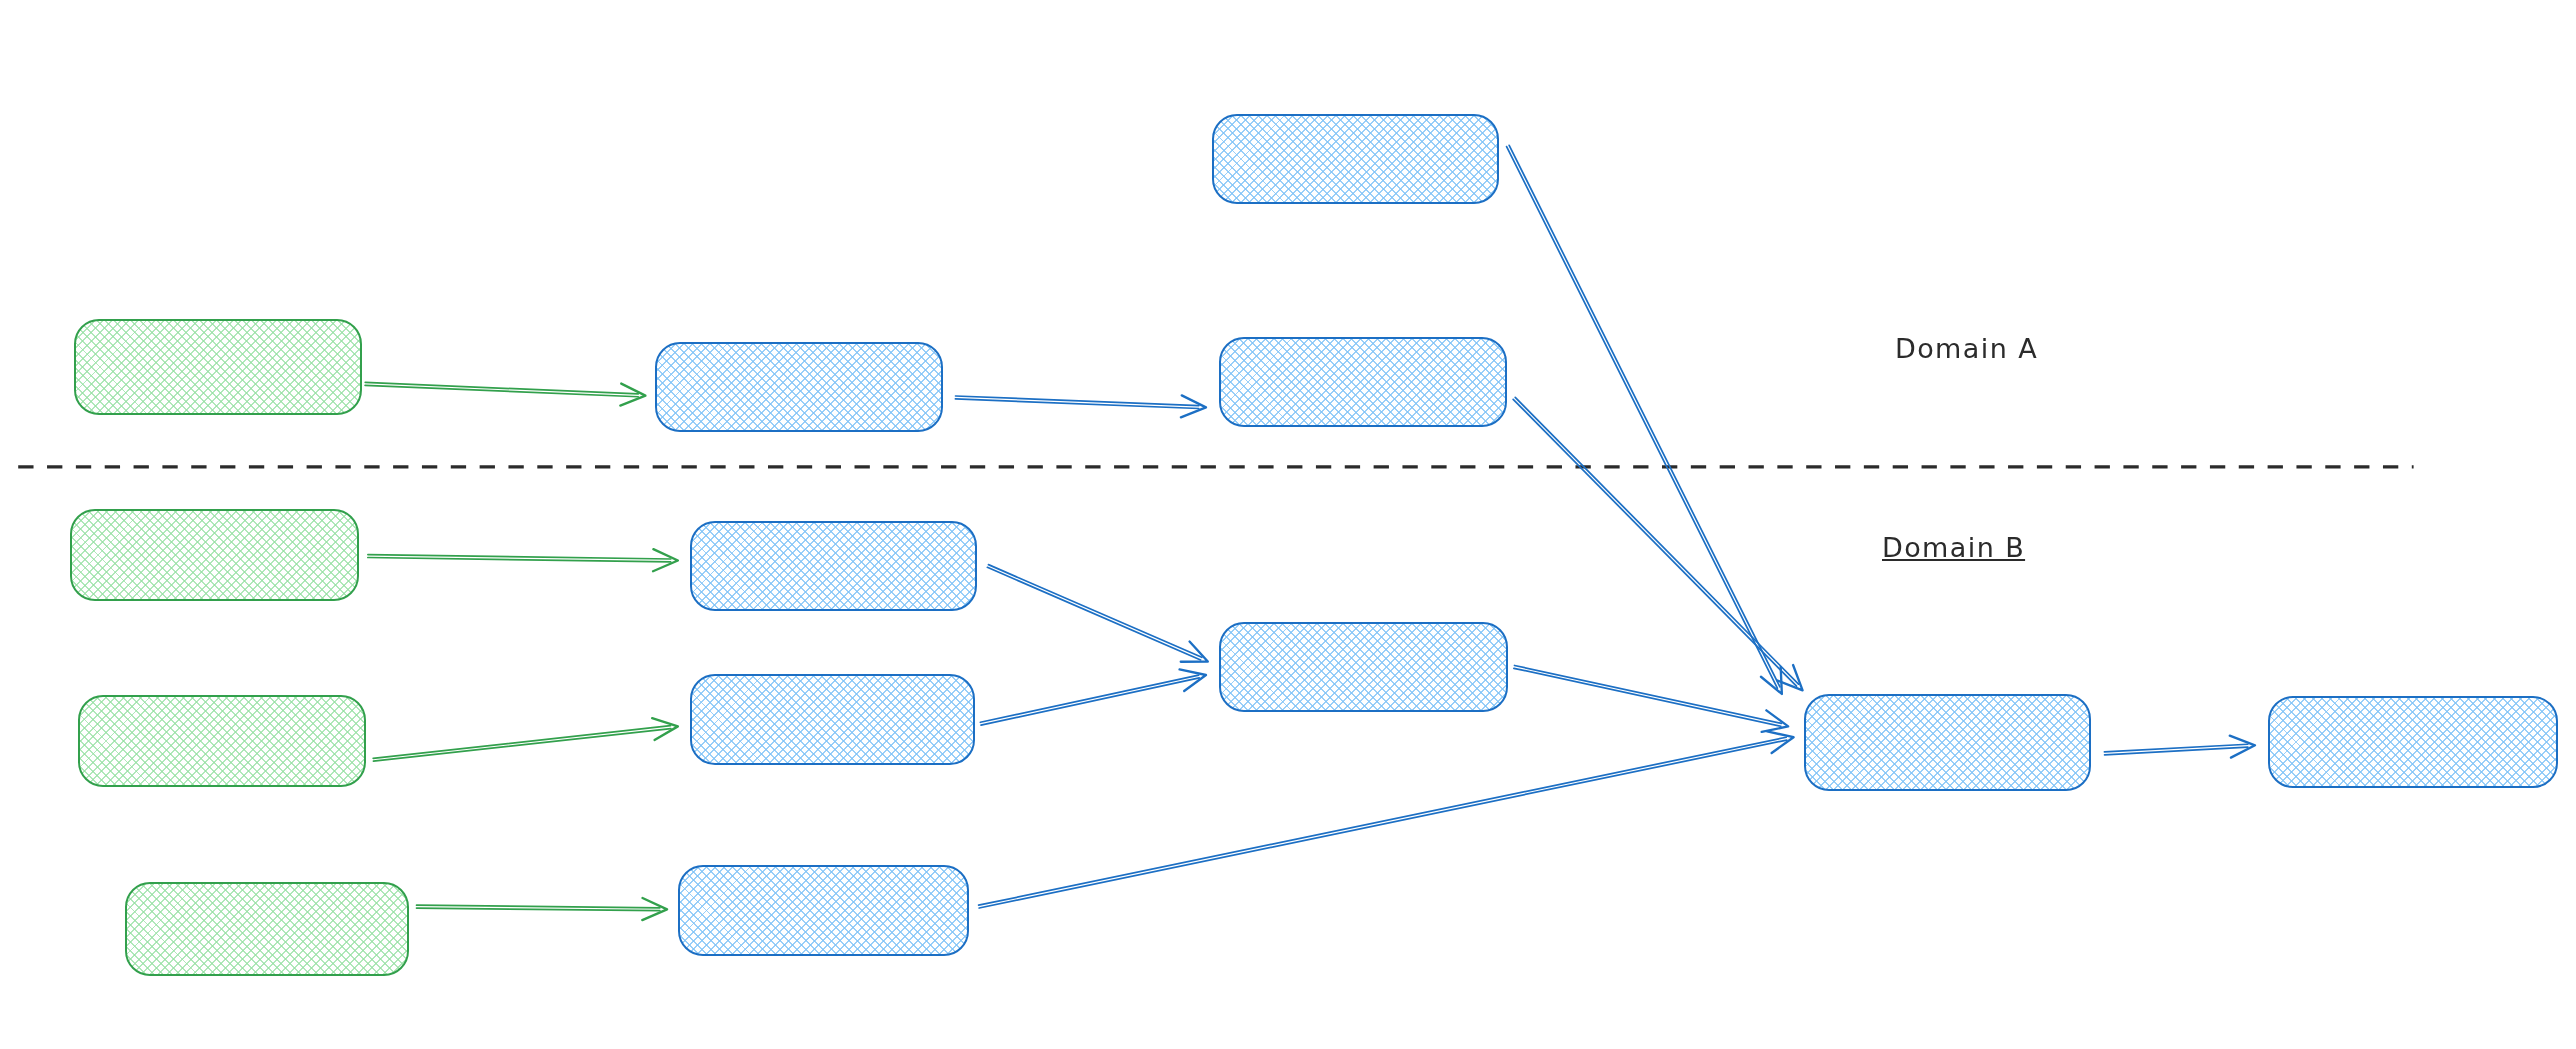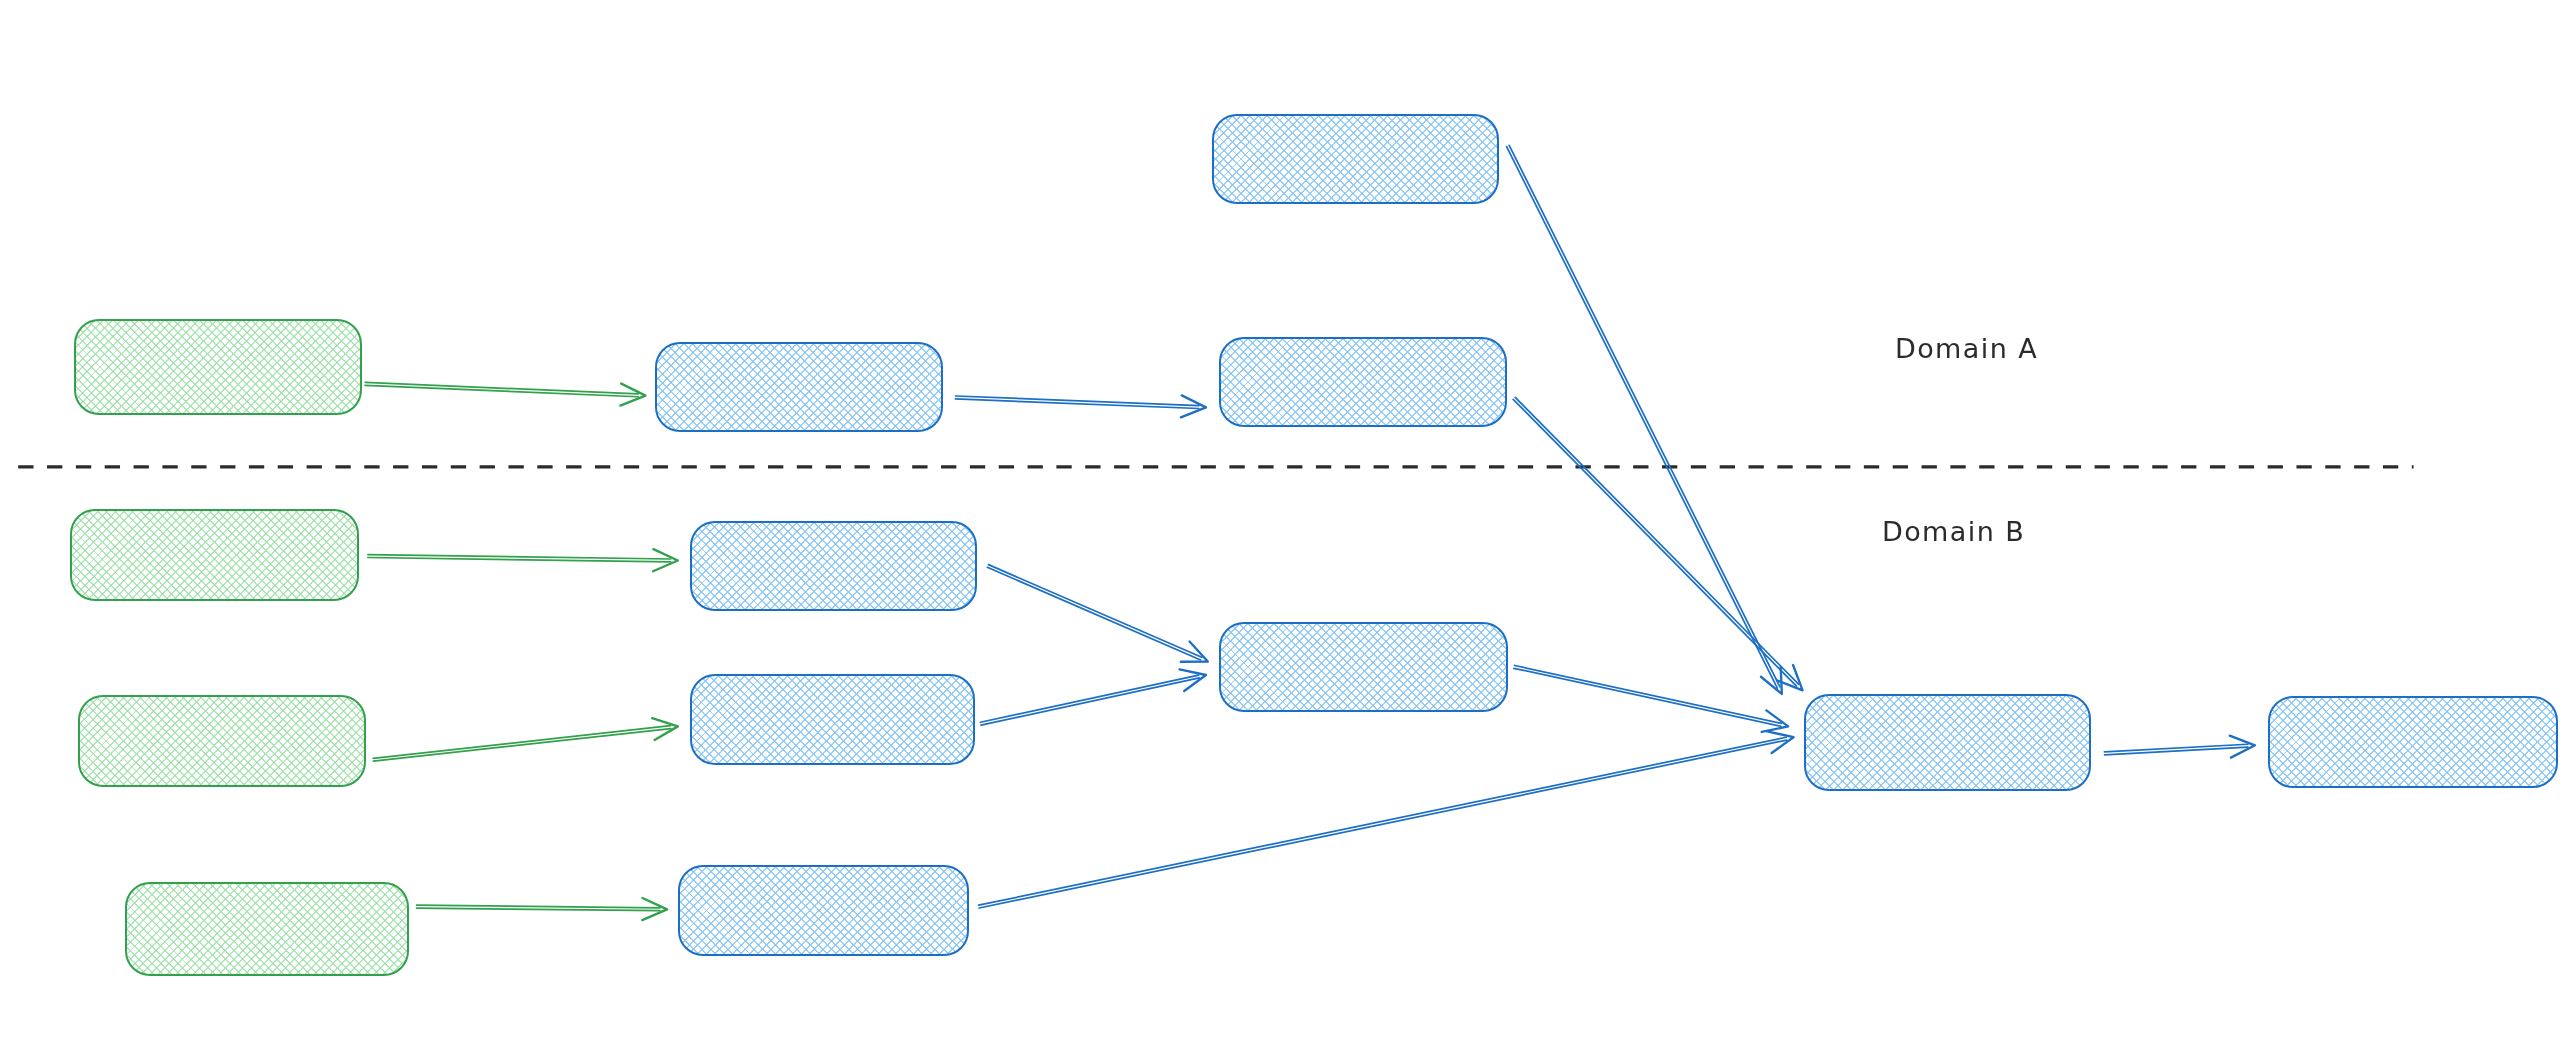--- a/index.html
+++ b/index.html
@@ -103,21 +103,21 @@
         <path d="M 1085.6742267987358 1004.4335160960488 L 1981.84180727898 818.0623821023697" stroke="#1c6fc4" stroke-width="1.9" stroke-linecap="round" fill="none"></path>
         <path d="M 1965.671843130008 835.5539392533146 L 1990 818 L 1960.6904395746774 811.6008072638526" stroke="#1c6fc4" stroke-width="2.6" stroke-linecap="round" stroke-linejoin="round" fill="none"></path>
       </g>
       <g>
         <path d="M 2335.086102598626 837.5976815522844 L 2494.097694837204 829.0281945454149" stroke="#1c6fc4" stroke-width="1.9" stroke-linecap="round" fill="none"></path>
         <path d="M 2334.913897401374 834.4023184477156 L 2493.925489639952 825.8328314408461" stroke="#1c6fc4" stroke-width="1.9" stroke-linecap="round" fill="none"></path>
         <path d="M 2475.3053227330033 840.6892003276633 L 2502 827 L 2473.9887264345516 816.2590245674984" stroke="#1c6fc4" stroke-width="2.6" stroke-linecap="round" stroke-linejoin="round" fill="none"></path>
       </g>
     </svg>
   <div class="label" style="left: 1895px; top: 333px;">Domain A</div>
-  <div class="label" style="left: 1882px; top: 516px;">Domain B</div>
+  <div class="label" style="left: 1882px; top: 532px; text-decoration: underline;">Domain B</div>
 <div class="node blue" style="left: 1212px; top: 114px; width: 287px; height: 90px;"></div>
     <div class="node green" style="left: 74px; top: 319px; width: 288px; height: 96px;"></div>
     <div class="node blue" style="left: 655px; top: 342px; width: 288px; height: 90px;"></div>
     <div class="node blue" style="left: 1219px; top: 337px; width: 288px; height: 90px;"></div>
     <div class="node green" style="left: 70px; top: 509px; width: 289px; height: 92px;"></div>
     <div class="node blue" style="left: 690px; top: 521px; width: 287px; height: 90px;"></div>
     <div class="node green" style="left: 78px; top: 695px; width: 288px; height: 92px;"></div>
     <div class="node blue" style="left: 690px; top: 674px; width: 285px; height: 91px;"></div>
     <div class="node blue" style="left: 1219px; top: 622px; width: 289px; height: 90px;"></div>
     <div class="node green" style="left: 125px; top: 882px; width: 284px; height: 94px;"></div>

